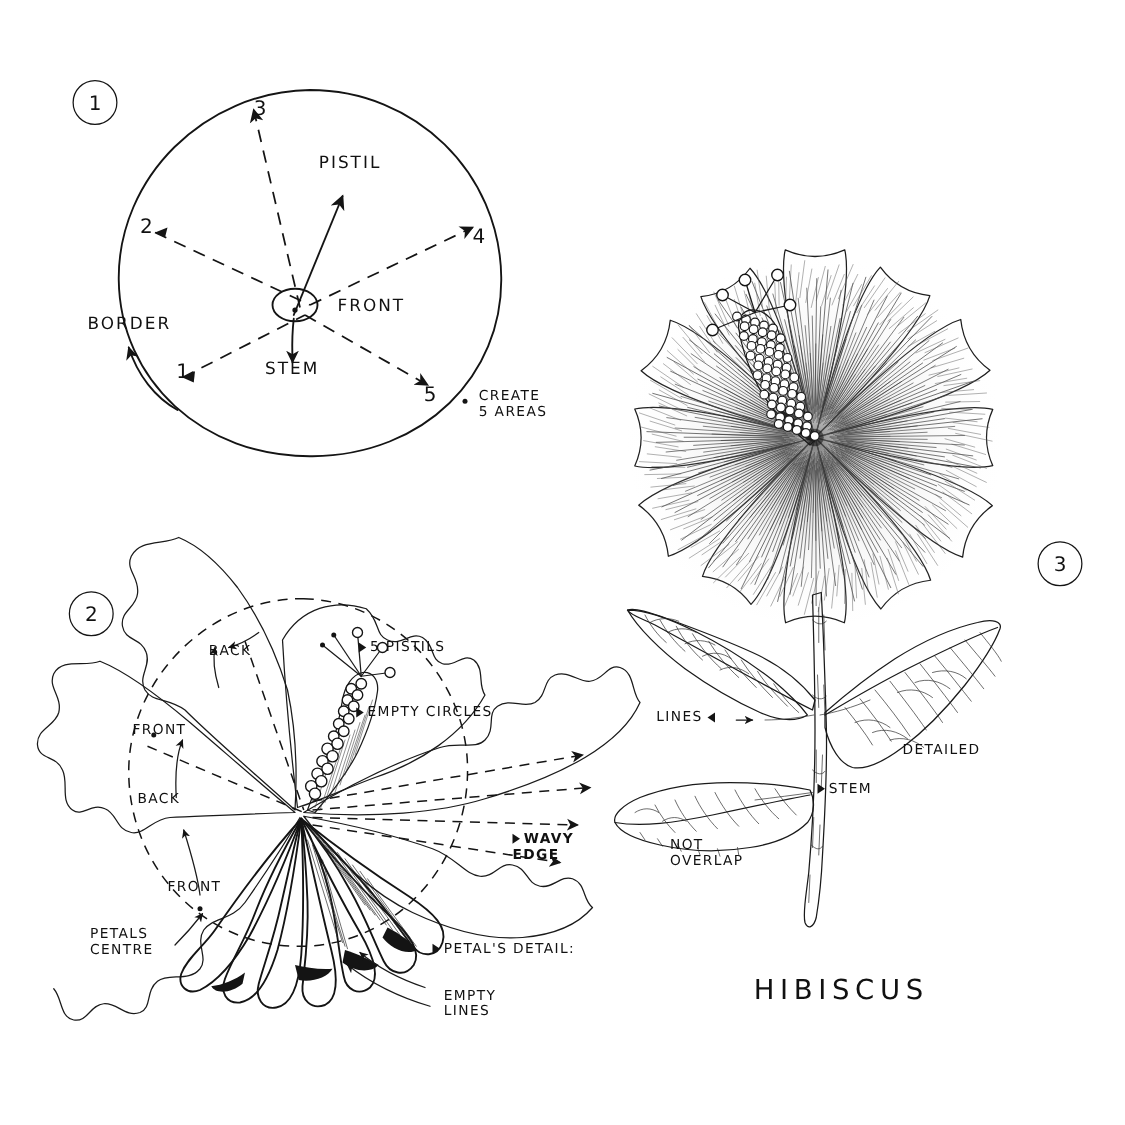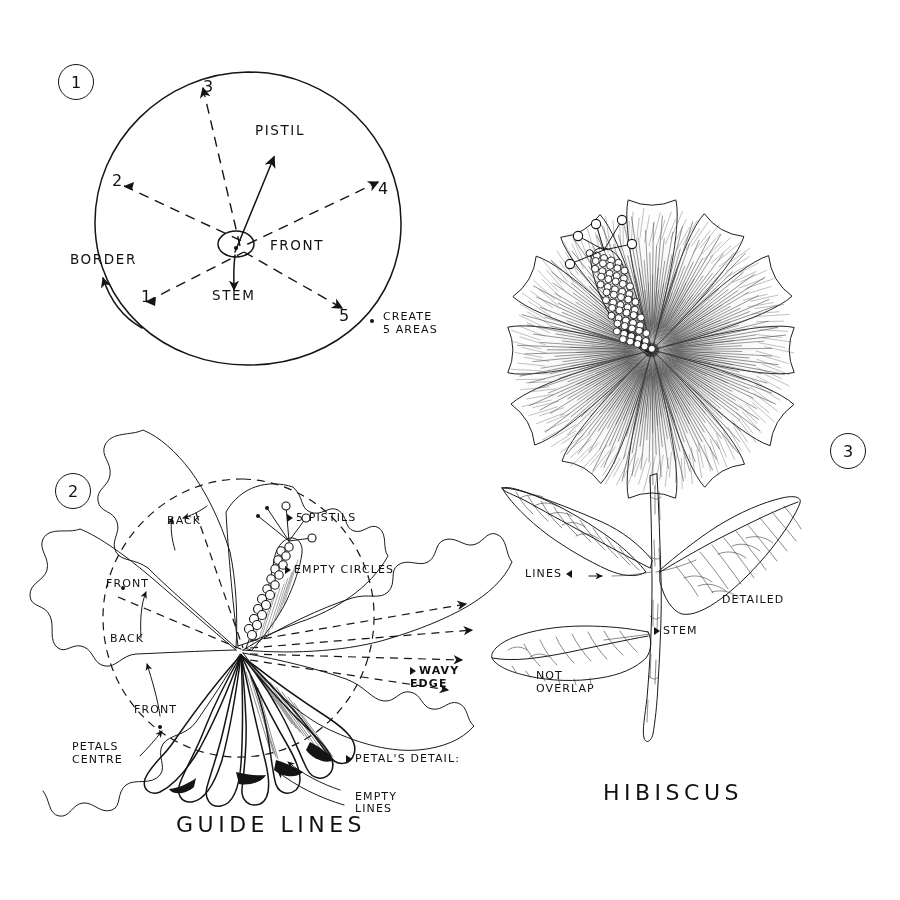--- a/index.html
+++ b/index.html
@@ -390,21 +390,20 @@
   <div class="lbl sm" style="left:285px;top:564px;text-align:right;" data-name="label-empty-circles-group"><span class="tri" data-name="triangle-right-icon"></span><span data-name="label-empty-circles">EMPTY CIRCLES</span></div>
 
   <div class="lbl sm" style="left:410px;top:665px;font-weight:bold;" data-name="label-wavy-edge-group"><span class="tri" data-name="triangle-right-icon"></span><span data-name="label-wavy-edge">WAVY
 EDGE</span></div>
 
   <div class="lbl sm" style="left:346px;top:753px;" data-name="label-petals-detail-group"><span class="tri" data-name="triangle-right-icon"></span><span data-name="label-petals-detail">PETAL'S DETAIL:</span></div>
 
   <div class="lbl sm" style="left:355px;top:775px;margin-top:28px;" data-name="label-lines">LINES</div>
   <div class="lbl sm" style="left:355px;top:791px;" data-name="label-depth">EMPTY</div>
 
-  <div class="title" style="left:176px;top:812px;" data-name="step2-title">GUIDE LINES</div>
 
   <svg class="layer" viewBox="0 0 900 900" data-name="step3-drawing">
     <defs>
       <radialGradient id="petalShade" cx="50%" cy="52%" r="52%">
         <stop offset="0%" stop-color="#555555" stop-opacity="0.75"></stop>
         <stop offset="22%" stop-color="#8a8a8a" stop-opacity="0.38"></stop>
         <stop offset="52%" stop-color="#c8c8c8" stop-opacity="0.17"></stop>
         <stop offset="100%" stop-color="#ffffff" stop-opacity="0"></stop>
       </radialGradient>
       <g id="petalRay"></g>

